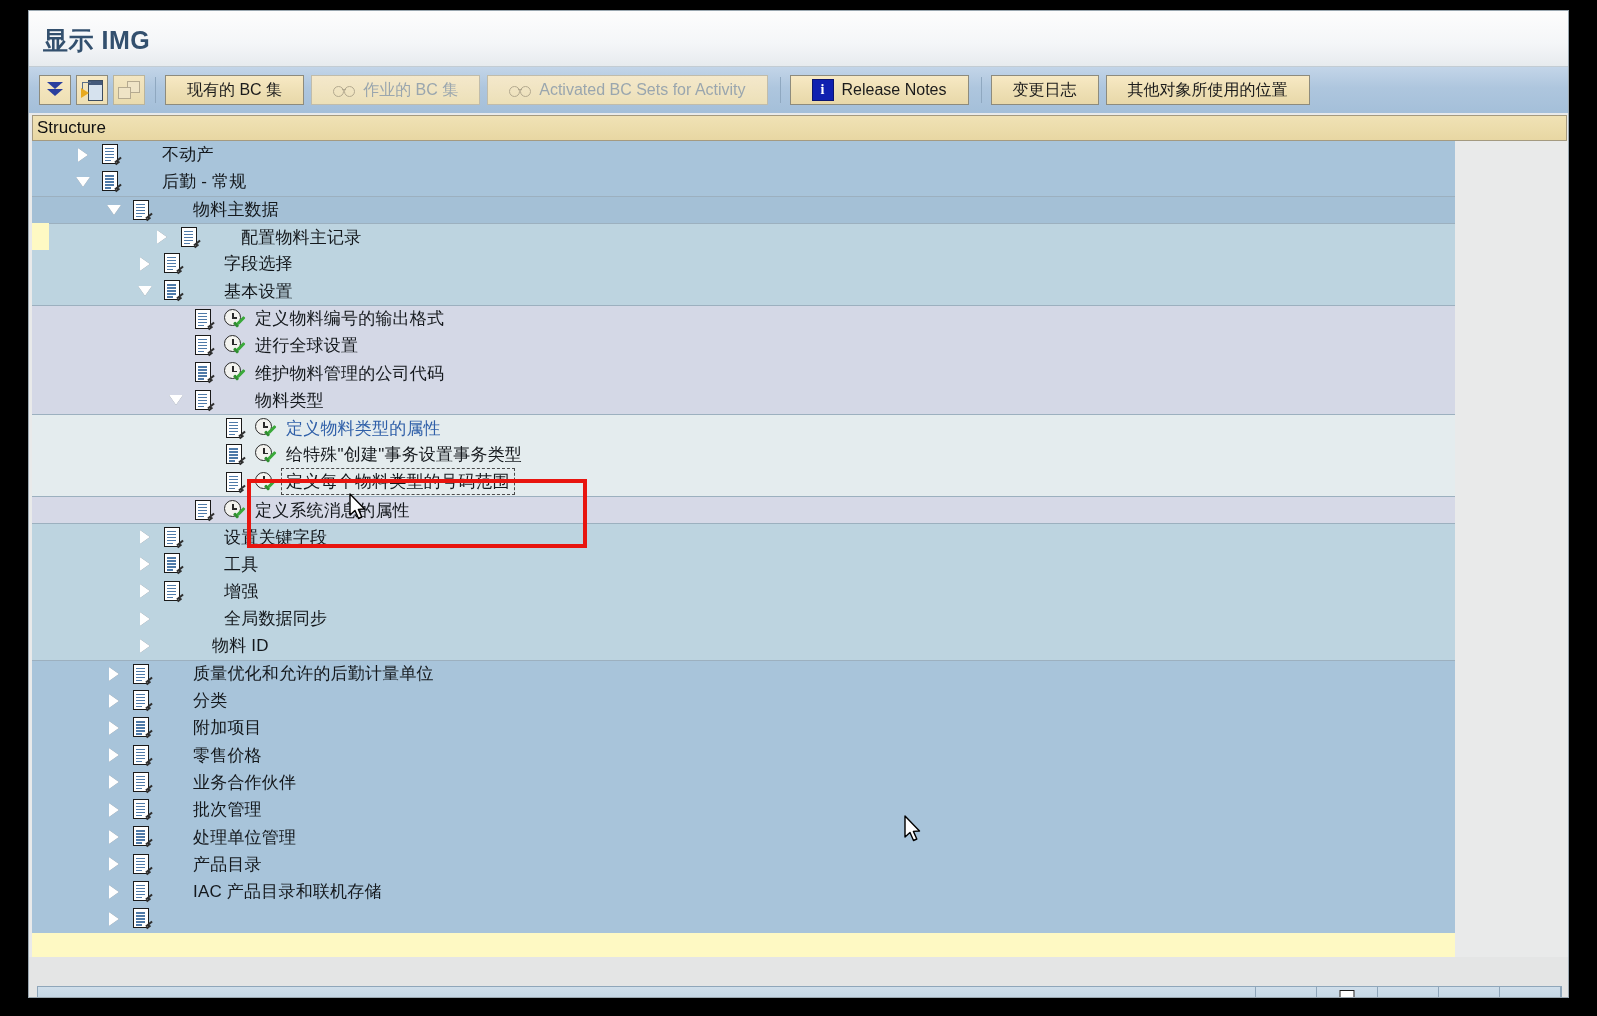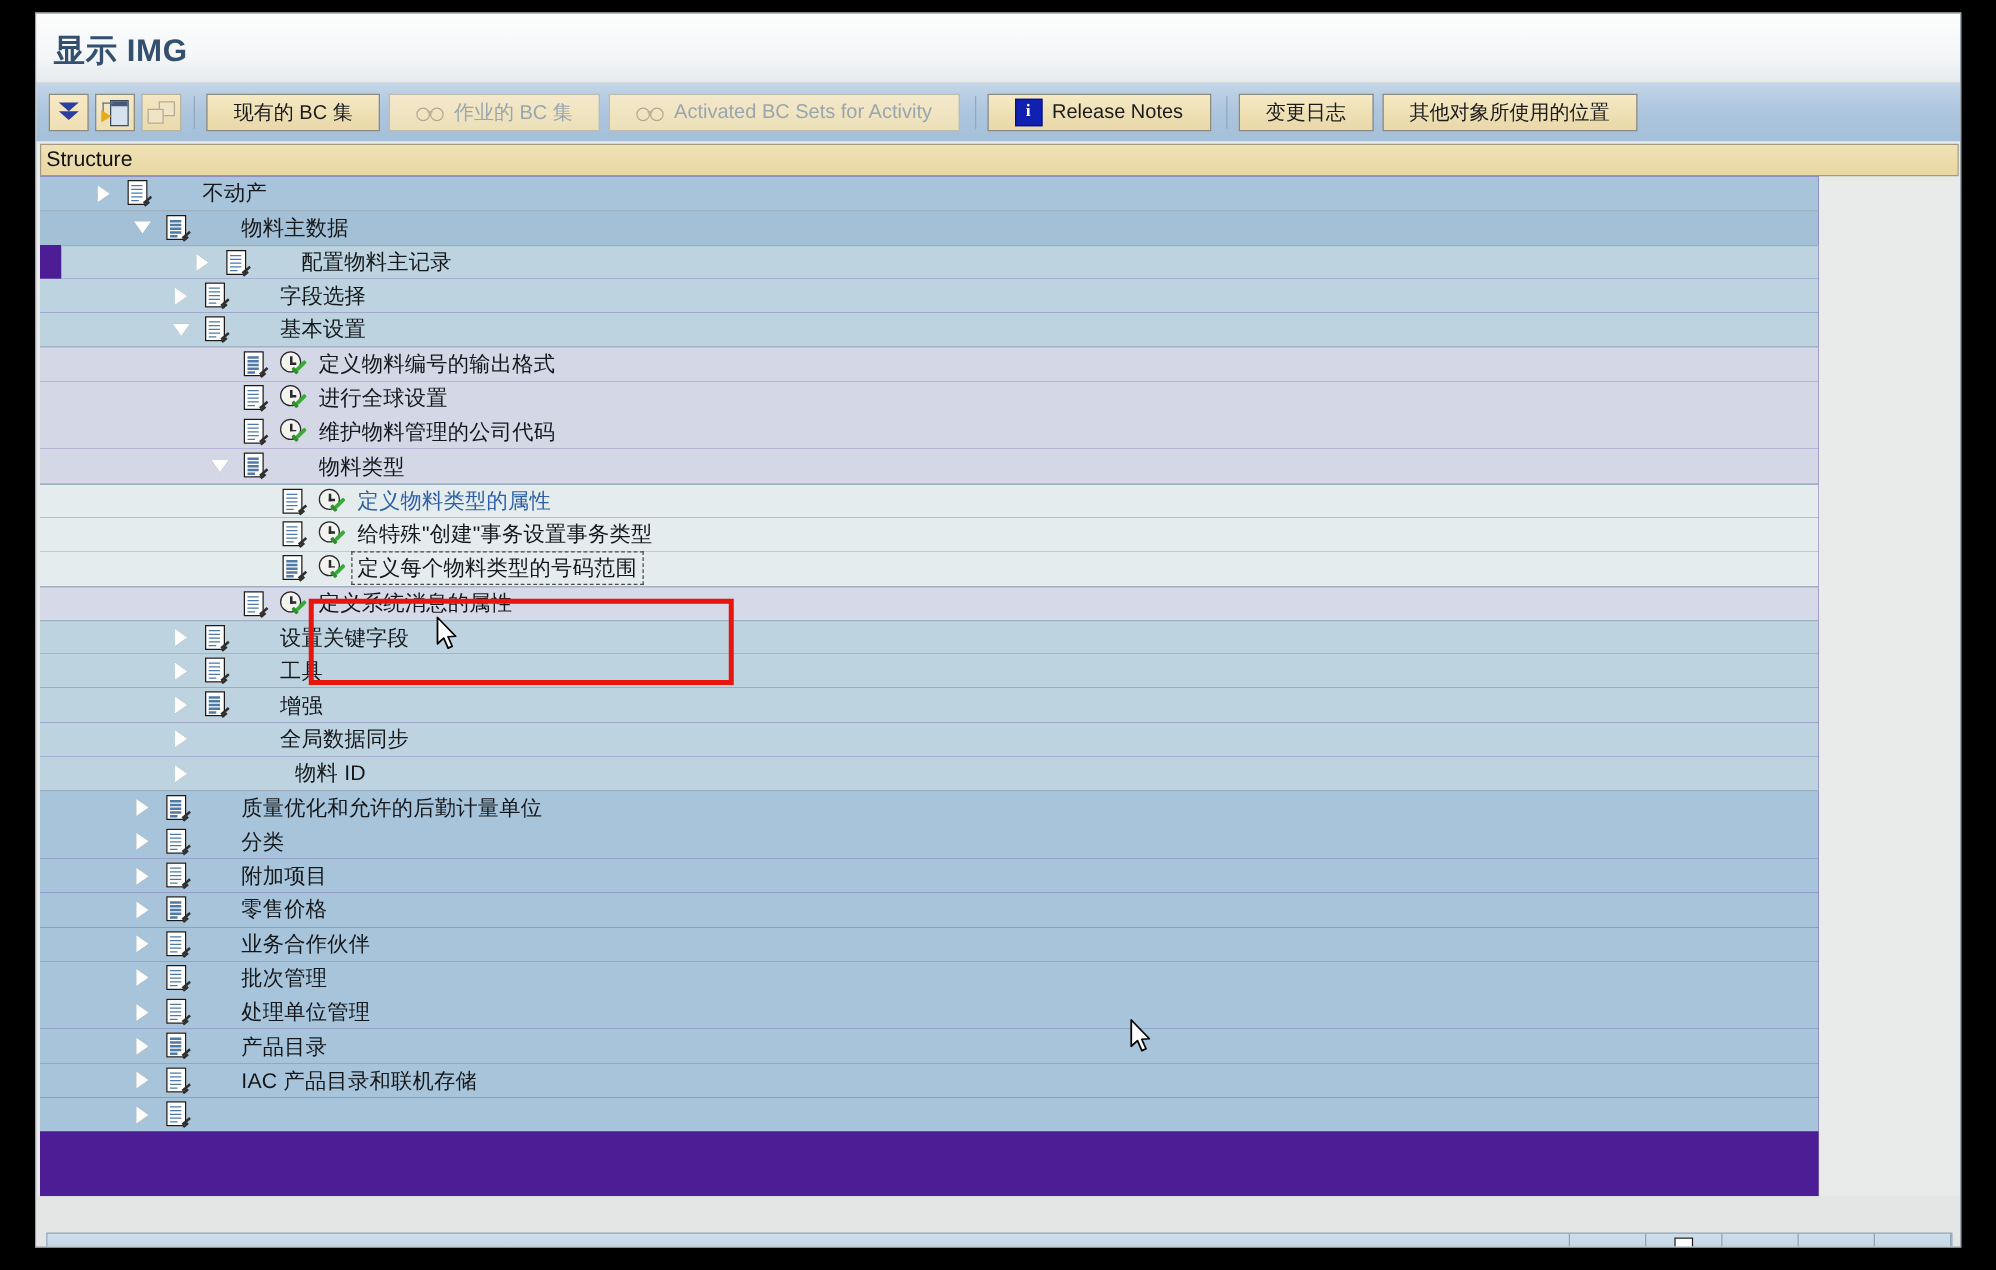--- a/index.html
+++ b/index.html
@@ -161,21 +161,21 @@
     box-sizing: border-box;
     display: flex; align-items: center;
     font-size: 17px; color: #111;
     padding-left: 4px;
   }
   
   #tree {
     position: absolute; left: 3px; top: 130px;
     width: 1423px; height: 816px;
     overflow: hidden;
-    background: #4c1d95;
+    background: #fef9c3;
   }
   .row {
     position: relative;
     height: 27.3px;
     display: flex;
     align-items: center;
     box-sizing: border-box;
     white-space: nowrap;
   }
   .row.sep-top { border-top: 1px solid #9cb0bf; }
@@ -409,20 +409,36 @@
               <i></i>
               <i></i>
               <i></i>
               <i></i>
               <i></i>
             </div>
             <div class="pen"></div>
           </div>
           <div class="row-label" style="left: 130px;">不动产</div>
         </div>
+        <div class="row" style="background: rgb(168, 196, 218);">
+          <div class="tri" style="left: 44px;">
+            <div class="tri-down" style="position: absolute; left: 0px; top: 2px;"></div>
+          </div>
+          <div class="doc-icon" style="left: 70px; top: 3px;">
+            <div class="page">
+              <i></i>
+              <i></i>
+              <i></i>
+              <i></i>
+              <i></i>
+            </div>
+            <div class="pen"></div>
+          </div>
+          <div class="row-label" style="left: 130px;">后勤 - 常规</div>
+        </div>
         <div class="row sep-top" style="background: rgb(164, 192, 214);">
           <div class="tri" style="left: 75px;">
             <div class="tri-down" style="position: absolute; left: 0px; top: 2px;"></div>
           </div>
           <div class="doc-icon" style="left: 101px; top: 3px;">
             <div class="page">
               <i></i>
               <i></i>
               <i></i>
               <i></i>
@@ -666,21 +682,21 @@
         <div class="row" style="background: rgb(189, 212, 224);">
           <div class="tri" style="left: 106px;">
             <div class="tri-right" style="position: absolute; left: 2px; top: 0px;"></div>
           </div>
           <div class="row-label" style="left: 192px;">全局数据同步</div>
         </div>
         <div class="row" style="background: rgb(189, 212, 224);">
           <div class="tri" style="left: 106px;">
             <div class="tri-right" style="position: absolute; left: 2px; top: 0px;"></div>
           </div>
-          <div class="row-label" style="left: 204px; text-align: center;">物料 ID</div>
+          <div class="row-label" style="left: 180px; text-align: center;">物料 ID</div>
         </div>
         <div class="row sep-top" style="background: rgb(168, 196, 218);">
           <div class="tri" style="left: 75px;">
             <div class="tri-right" style="position: absolute; left: 2px; top: 0px;"></div>
           </div>
           <div class="doc-icon" style="left: 101px; top: 3px;">
             <div class="page">
               <i></i>
               <i></i>
               <i></i>

